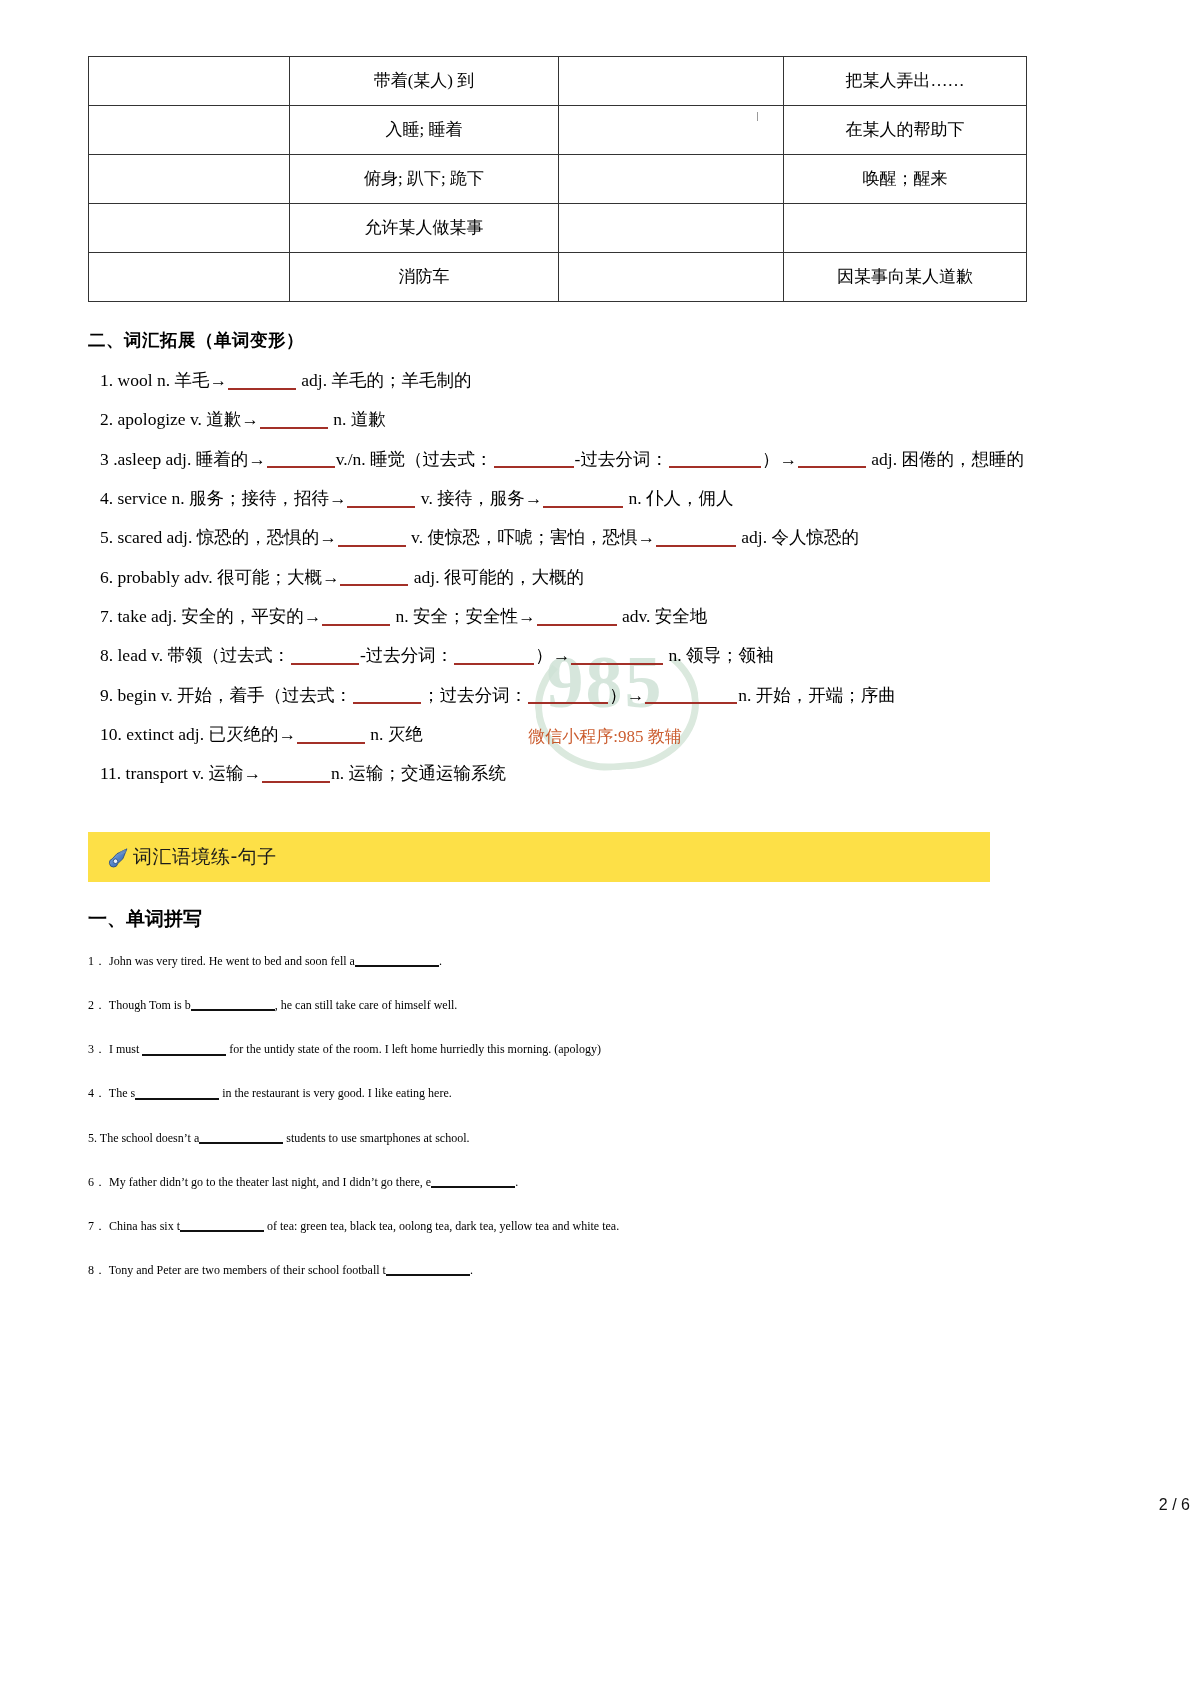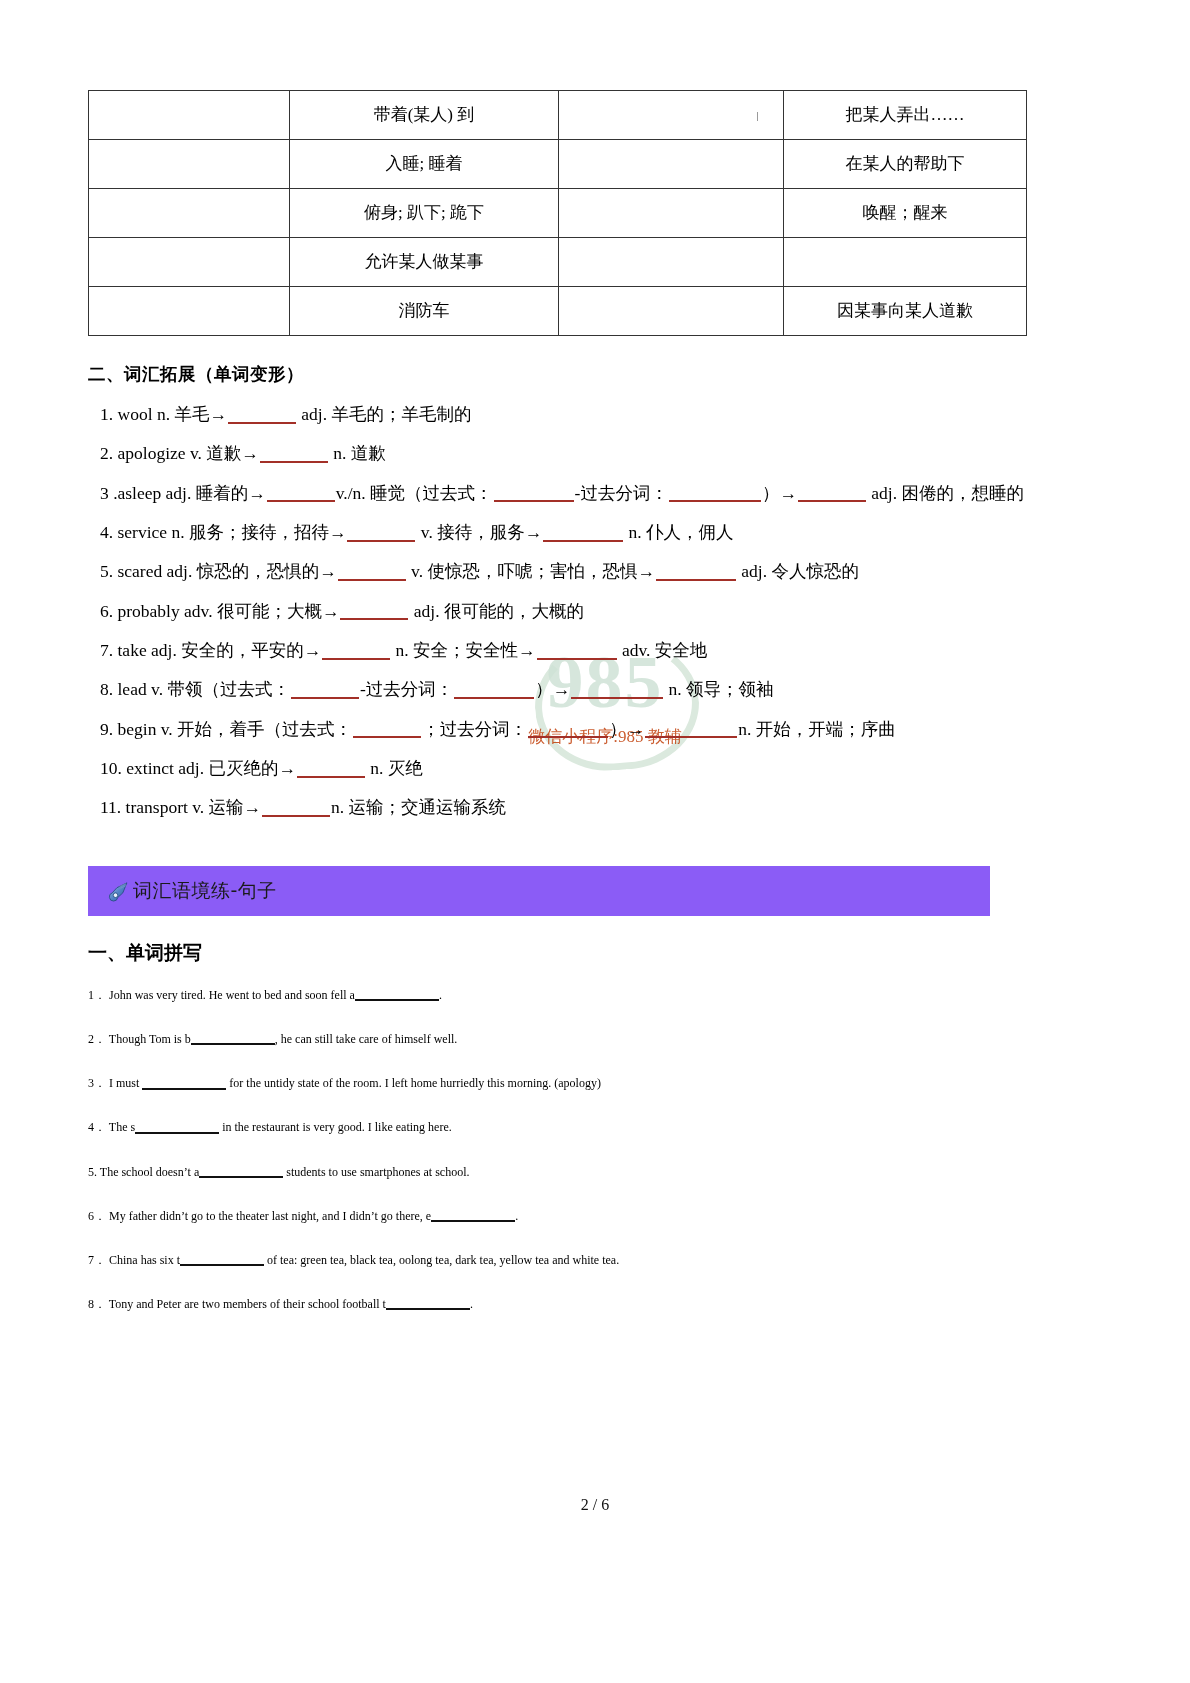--- a/index.html
+++ b/index.html
@@ -95,21 +95,21 @@
     font-size: 17px;
     font-family: "Liberation Serif", "DejaVu Serif", serif;
     padding: 2px 4px;
     line-height: 1.3;
   }
   td.c1 { width: 192px; }
   td.c2 { width: 260px; }
   td.c3 { width: 216px; }
   td.c4 { width: 234px; }
 
-  .table-wrap { padding-top: 90px; }
+  .table-wrap { padding-top: 56px; }
 
   
   h2.sec-head {
     font-family: "DejaVu Sans", "Liberation Sans", sans-serif;
     font-size: 17.5px;
     font-weight: bold;
     margin: 26px 0 14px 0;
     letter-spacing: .5px;
   }
 
@@ -129,21 +129,21 @@
     vertical-align: -0.2em;
     margin: 0 1px;
   }
   .blank-red.w-sm { min-width: 68px; }
   .blank-red.w-md { min-width: 80px; }
   .blank-red.w-lg { min-width: 92px; }
 
   
   .banner {
     margin-top: 44px;
-    background: #8b5cf6;
+    background: #fde047;
     height: 50px;
     display: flex;
     align-items: center;
     padding-left: 20px;
     box-sizing: border-box;
     width: 902px;
   }
   .banner-title {
     font-family: "DejaVu Sans", "Liberation Sans", sans-serif;
     font-size: 19px;
@@ -180,23 +180,23 @@
     vertical-align: -0.2em;
   }
   .blank-blk.w2 { min-width: 84px; }
 
   
   .footer {
     position: absolute;
     left: 0;
     top: 1496px;
     width: 1190px;
-    text-align: center;
+    text-align: right;
     font-size: 16px;
-    font-family: Liberation Serif, serif;
+    font-family: Liberation Sans, sans-serif;
     color: #111;
     z-index: 2;
   }
 </style>
 </head>
 <body>
 
 <div class="page">
 
   <div class="watermark">

